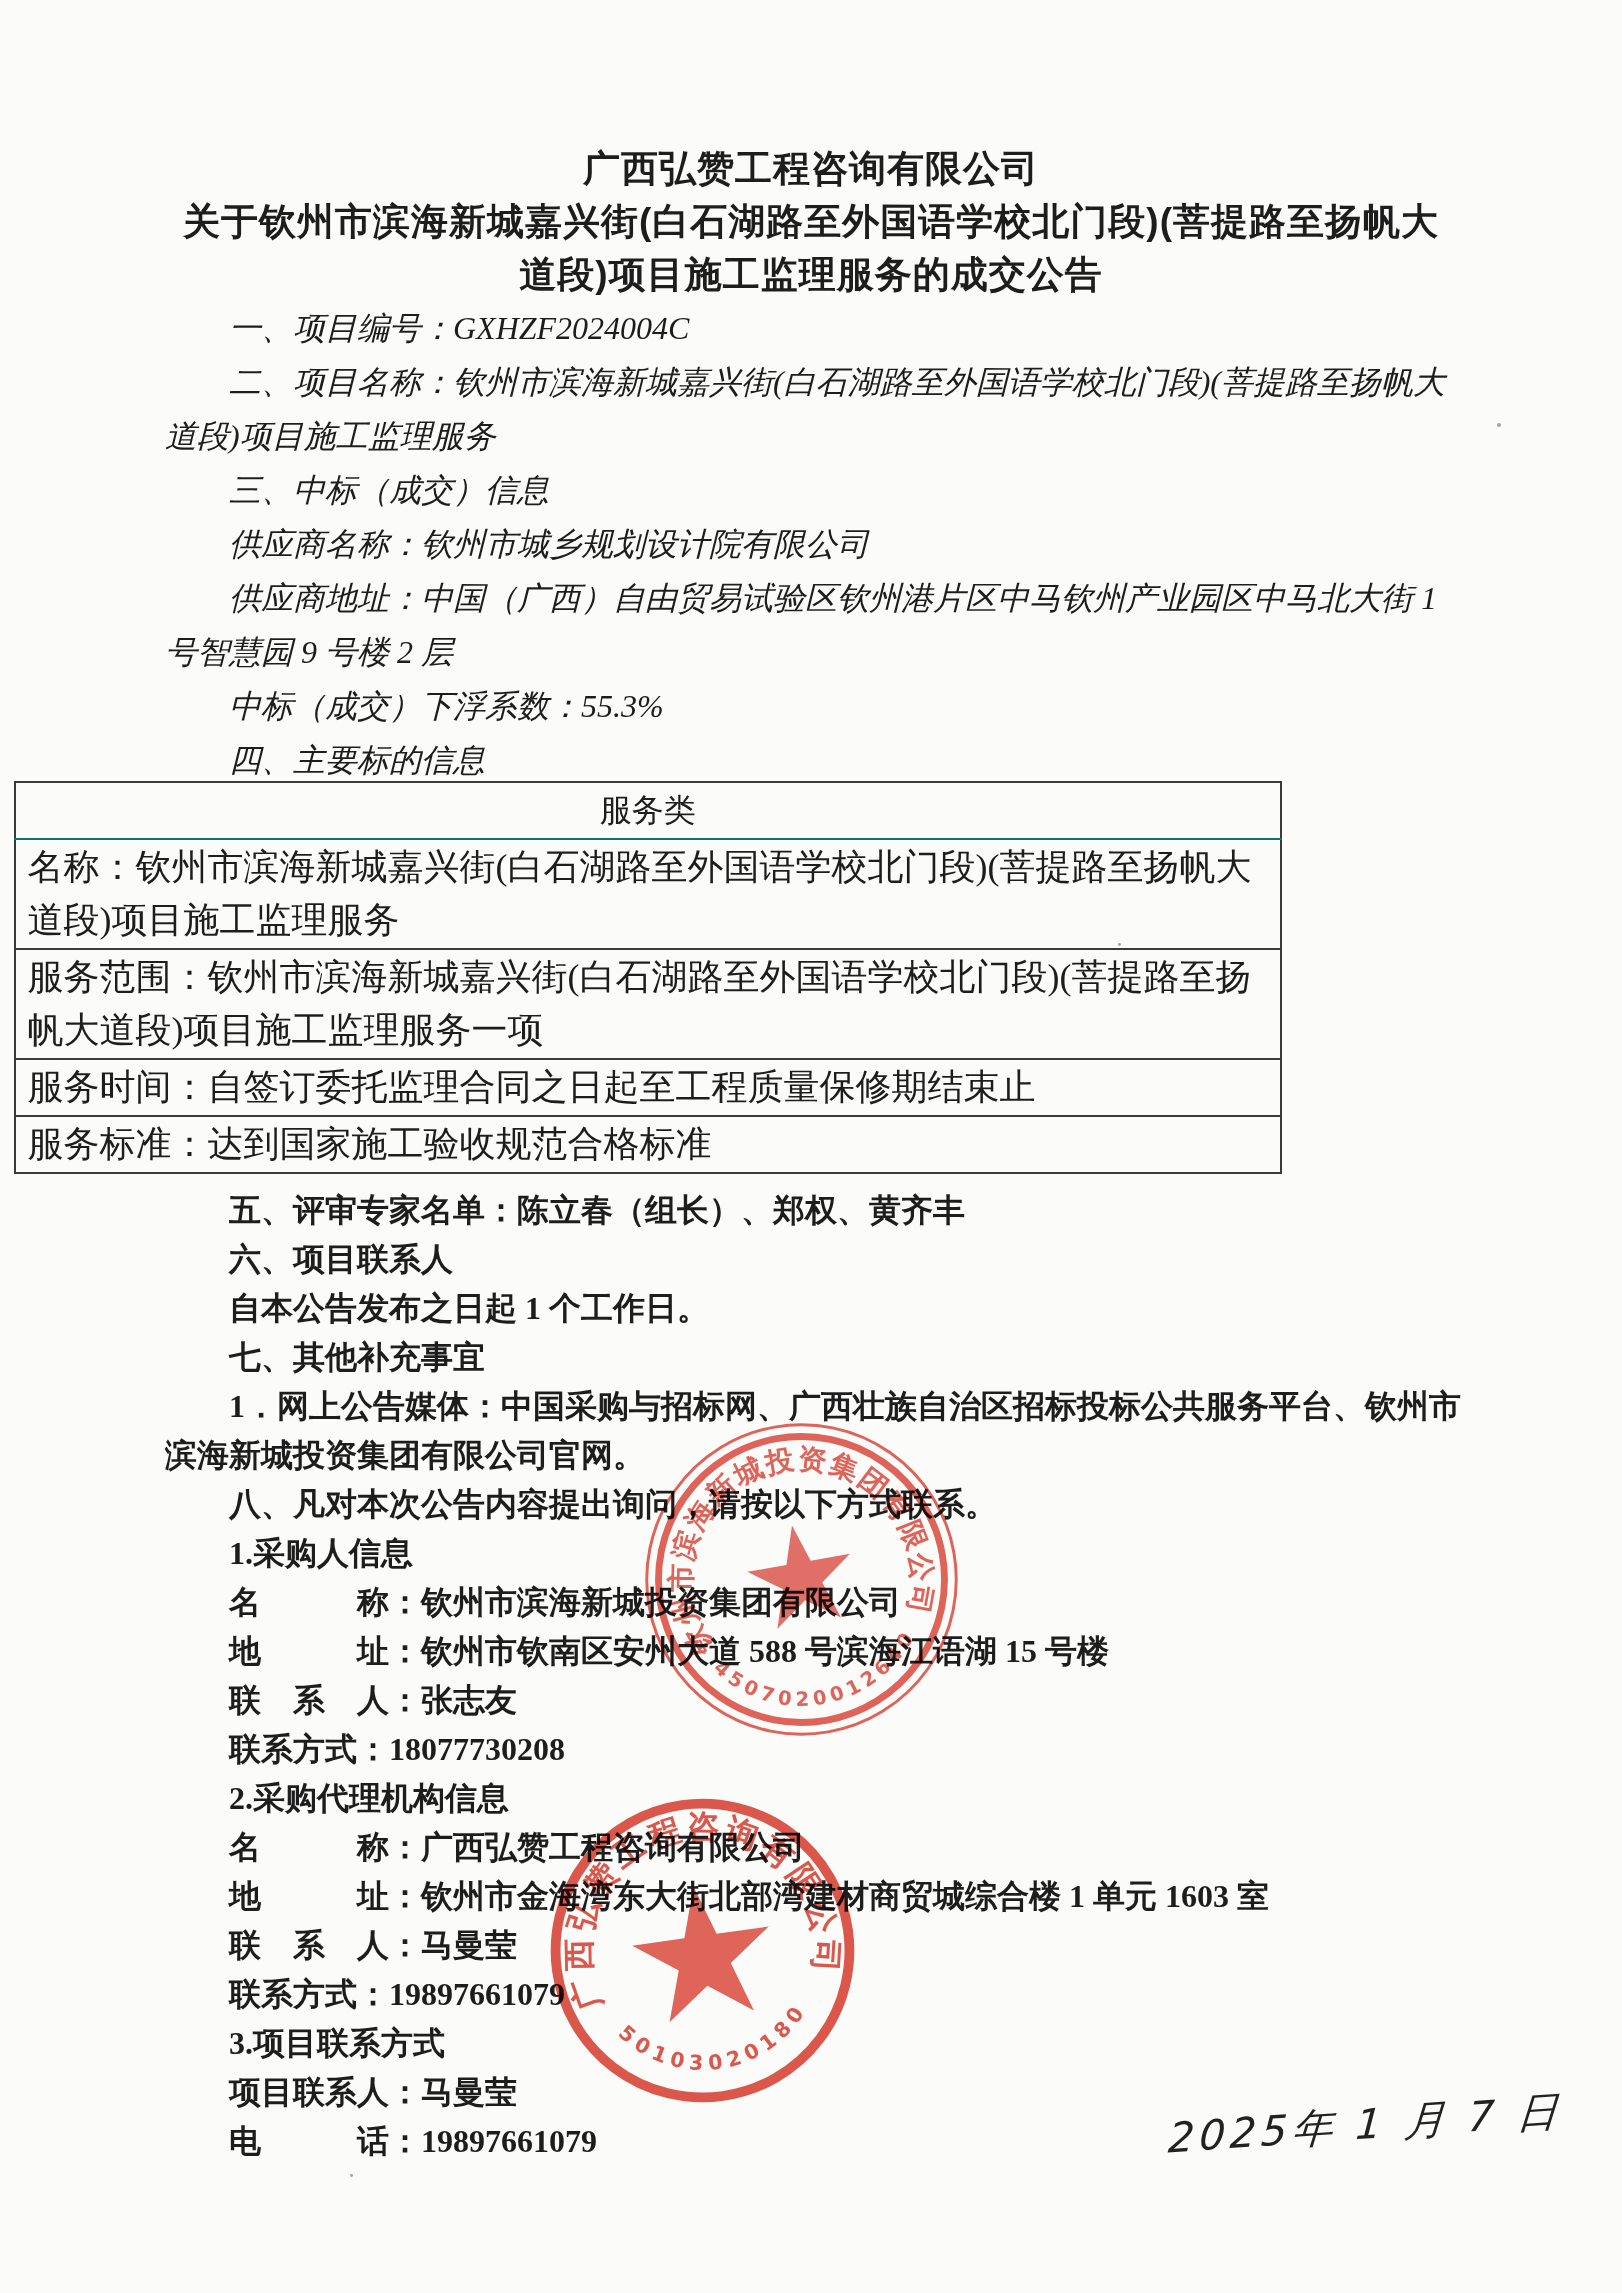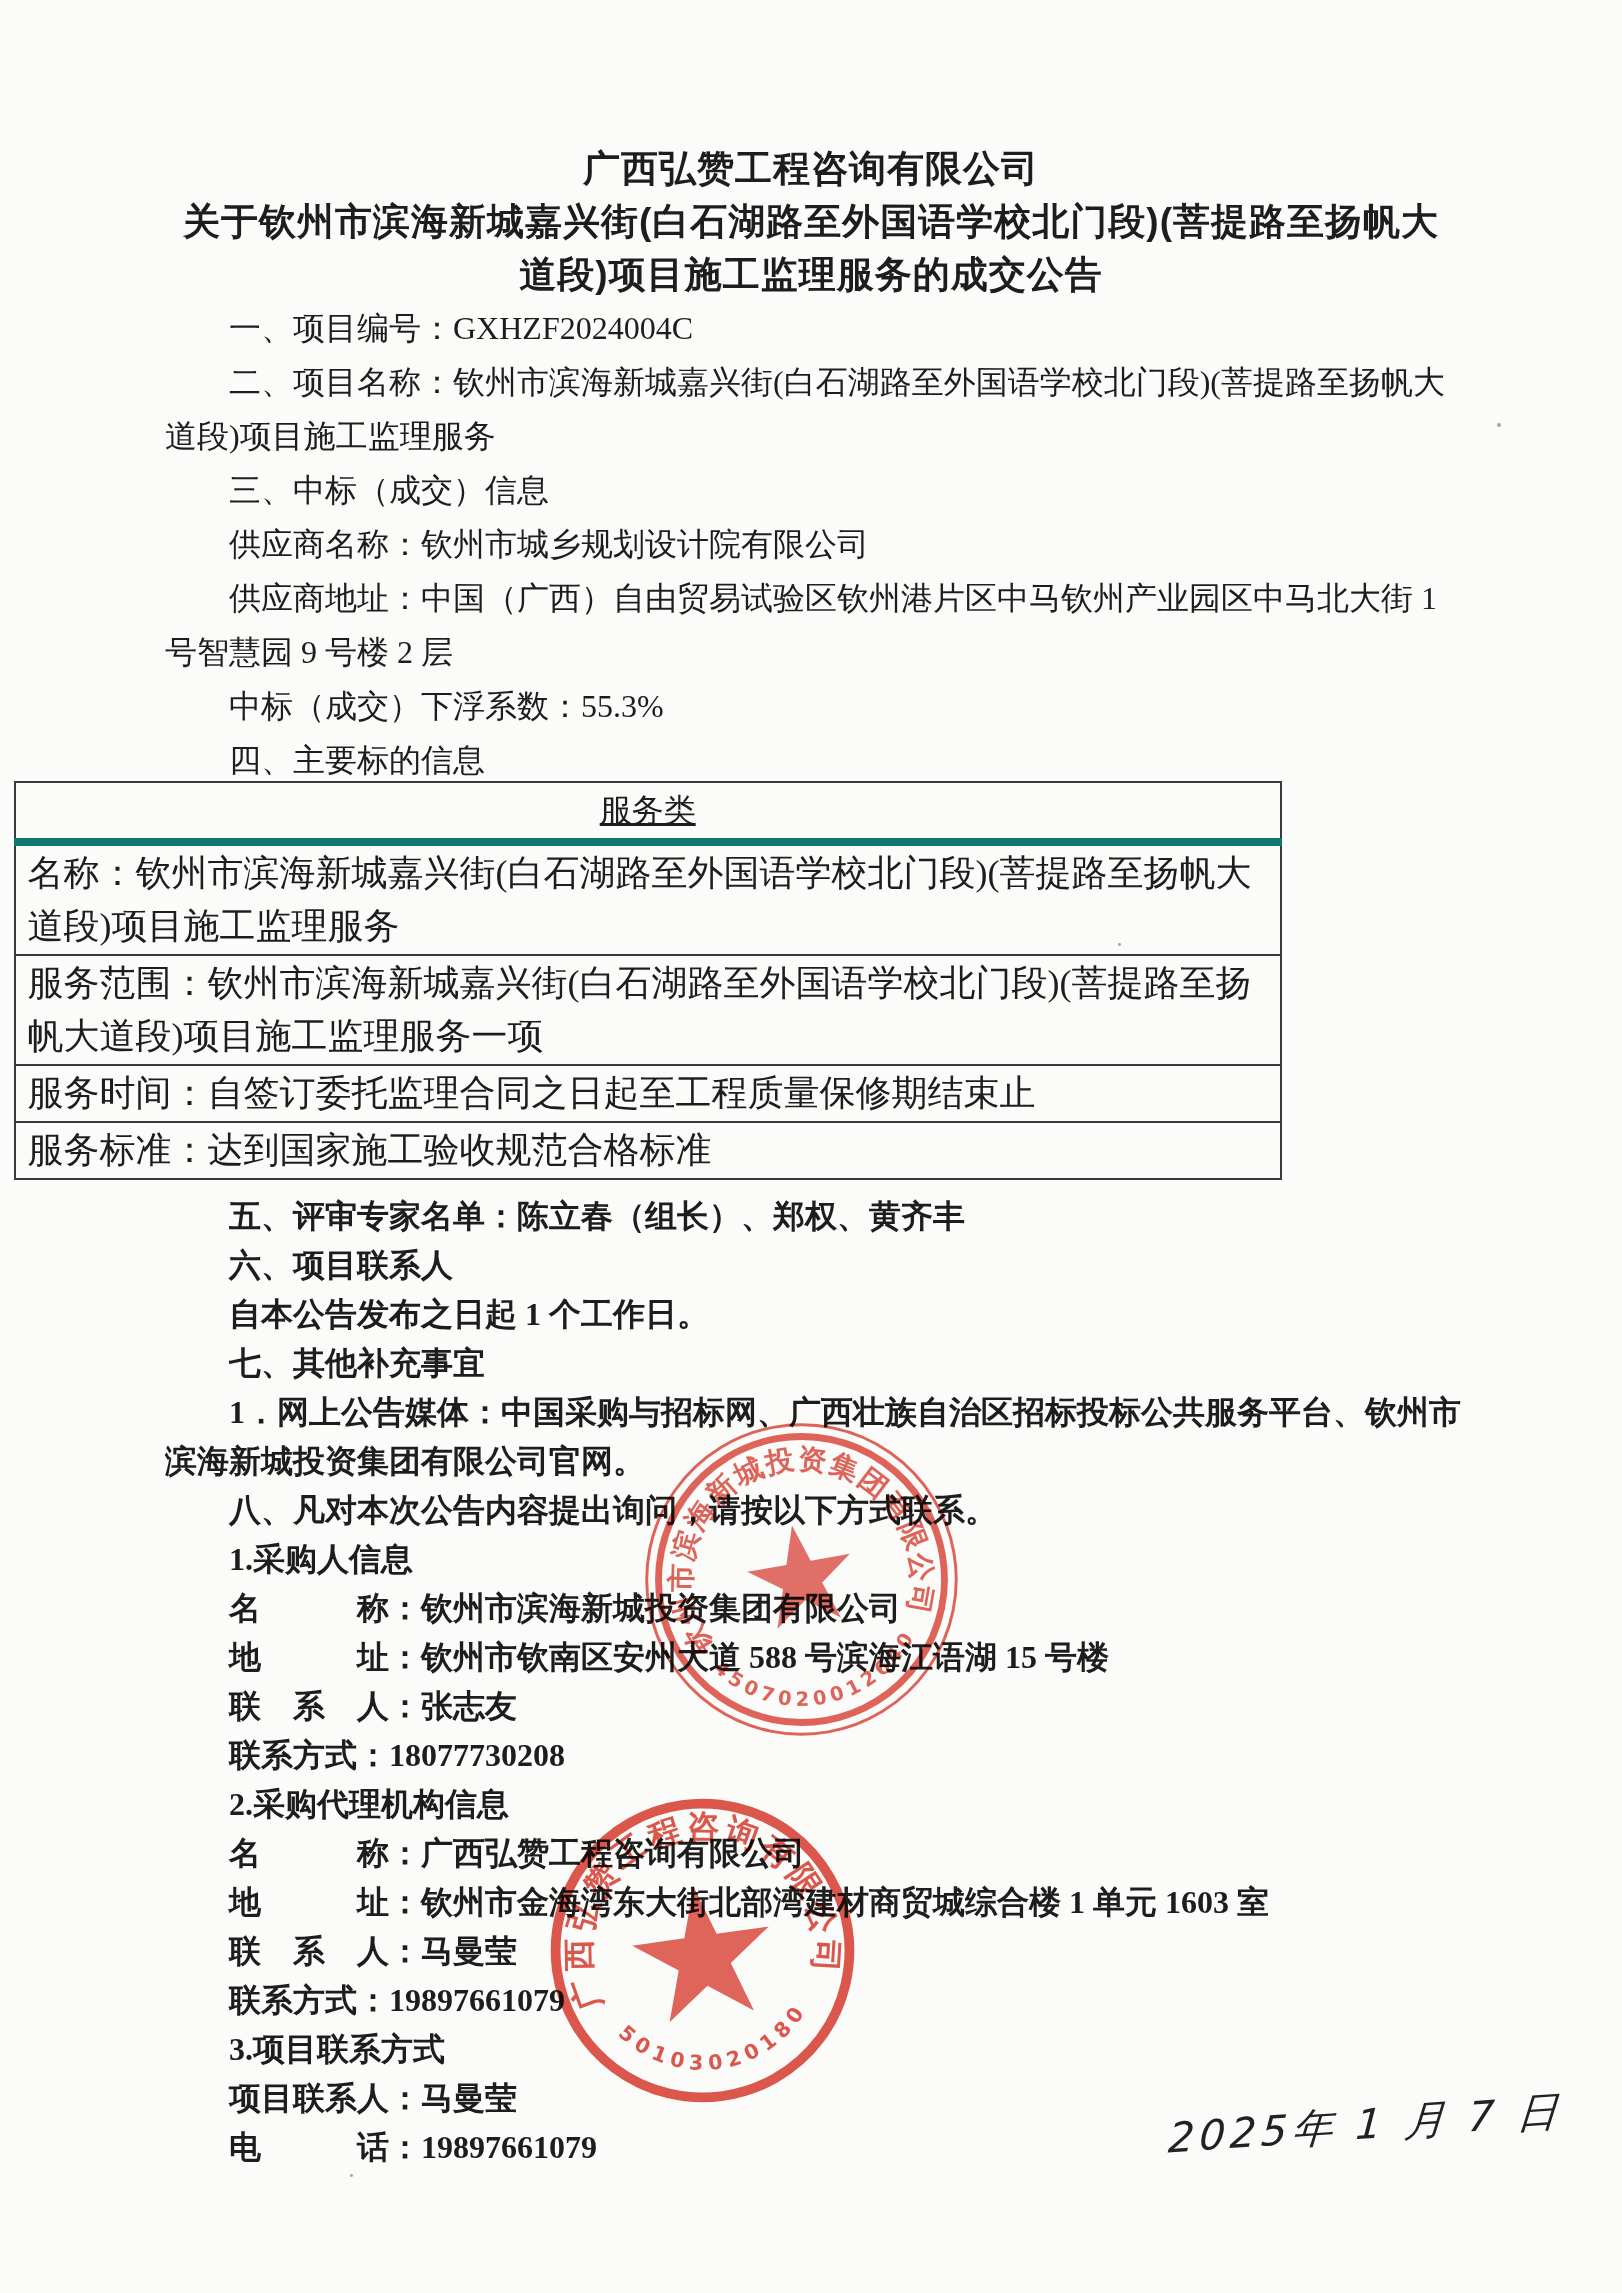--- a/index.html
+++ b/index.html
@@ -13,34 +13,34 @@
   .title-block{ padding:142px 169px 0 169px; text-align:center; }
   .doc-issuer{
     margin:0; font:bold 37px/53px "Liberation Sans","DejaVu Sans",sans-serif;
     letter-spacing:1px;
   }
   .doc-title{
     margin:0; font:bold 37px/53px "Liberation Sans","DejaVu Sans",sans-serif;
     white-space:pre-wrap; letter-spacing:1px;
   }
   
-  .body-top{ padding:0 144px 0 165px; }
+  .body-top{ padding:0 144px 0 165px;font-style:italic; }
   .body-top p{ margin:0; font-size:32px; line-height:54px;
     text-indent:2em; white-space:pre-wrap; }
   .body-bottom{ padding:0 144px 0 165px; margin-top:11.8px;font-weight:bold; }
   .body-bottom p{ margin:0; font-size:32px; line-height:49px;
     text-indent:2em; white-space:pre-wrap; }
   
   .service-table{
     width:1268px; margin:-5.9px 0 0 13.7px; border-collapse:collapse;
     border:2px solid #3a3a3a; table-layout:fixed;
   }
   .service-table th{
     height:55px; font-weight:normal; font-size:32px; text-align:center;
-    border-bottom:8px solid #0f766e; padding:0;text-decoration:underline;
+    border-bottom:2px solid #0f766e; padding:0;
   }
   .service-table td{
     font-size:36px; line-height:53px; padding:1px 11.8px;
     border-bottom:2px solid #3a3a3a; white-space:pre-wrap; vertical-align:middle;
   }
   .service-table tr:last-child td{ border-bottom:none; }
   .row-tall td{ height:106px; }
   .row-mid td{ height:51px;margin-left:16px; }
   .row-short td{ height:45px;border-radius:24px; }
   

